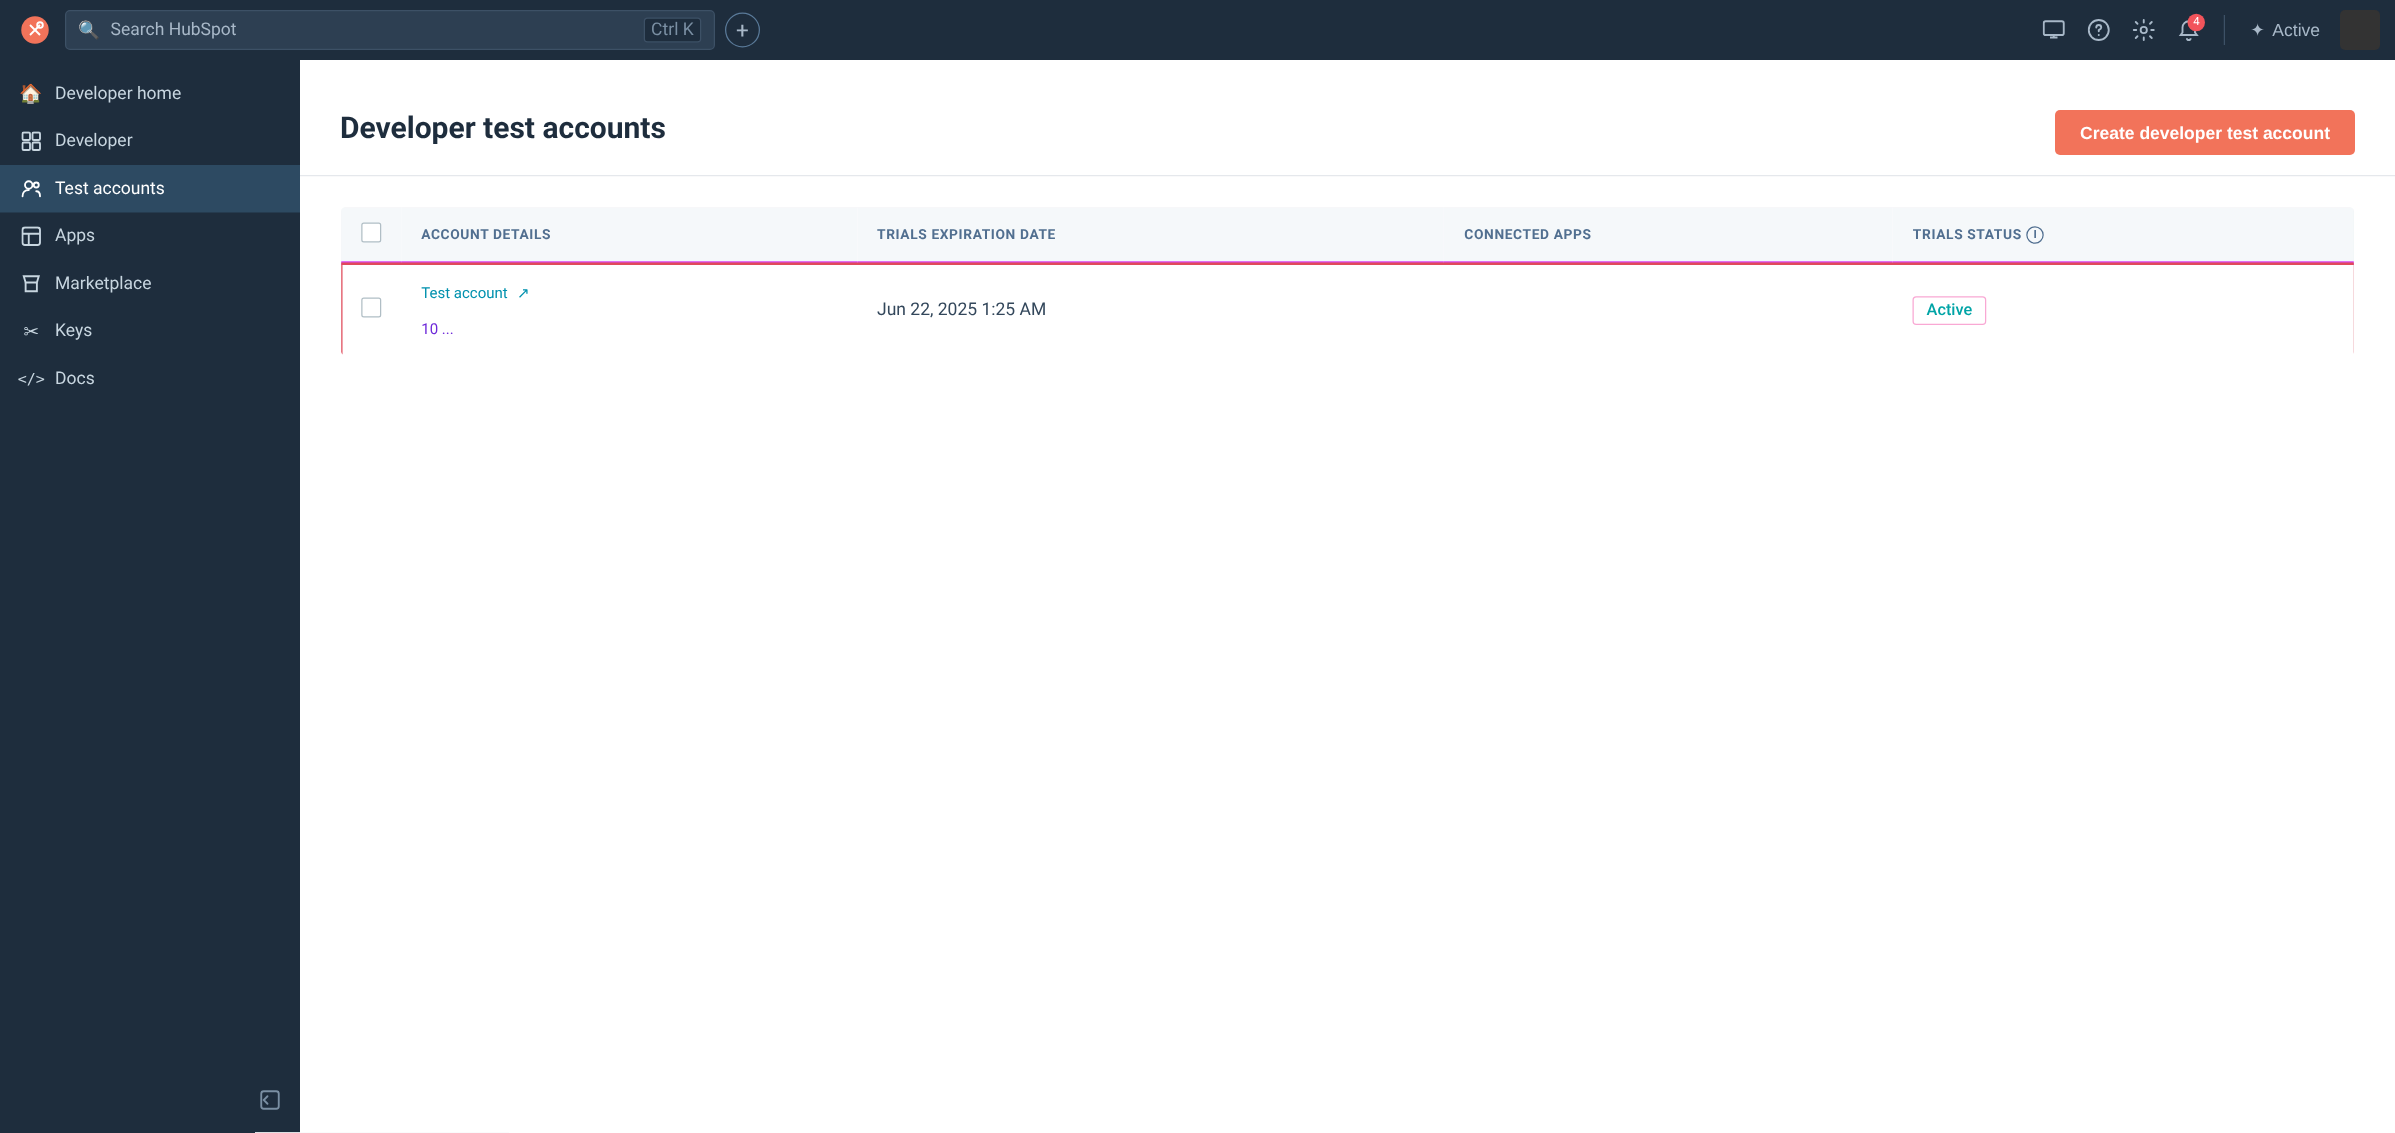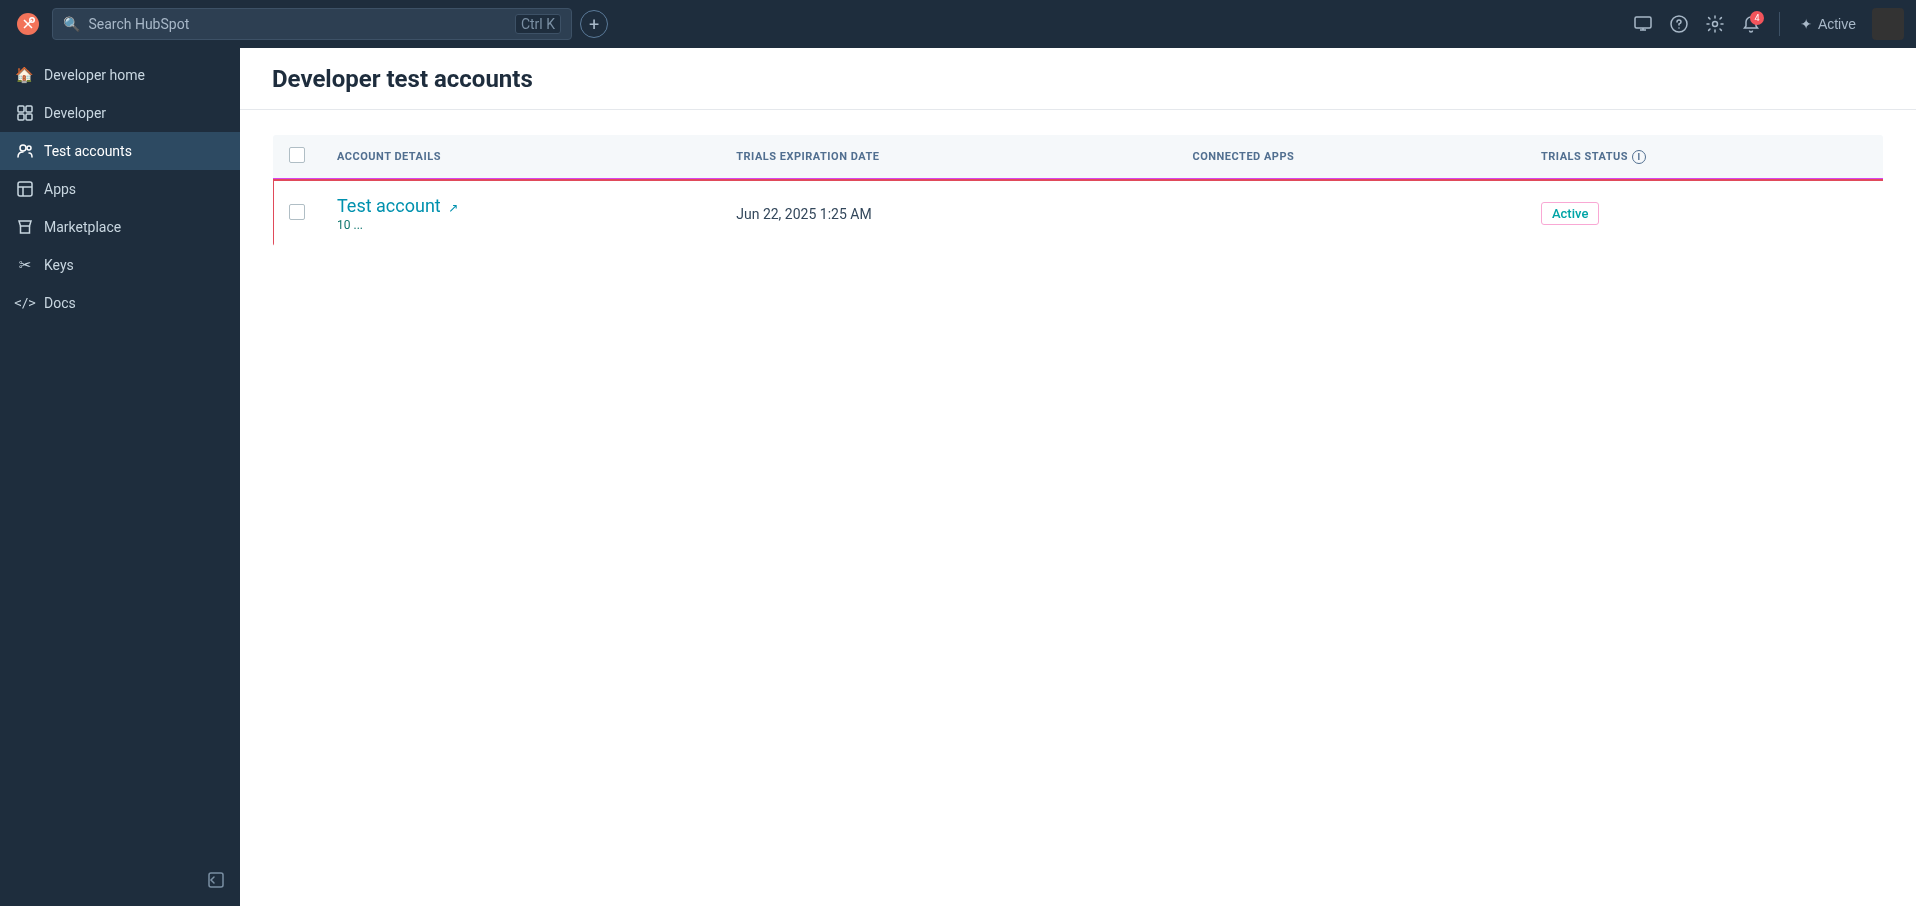--- a/index.html
+++ b/index.html
@@ -172,21 +172,21 @@
     .main {
       flex: 1;
       background: #ffffff;
       overflow-y: auto;
       display: flex;
       flex-direction: column;
     }
 
     
     .page-header {
-      padding: 17px 32px 16px;
+      padding: 40px 32px 16px;
       border-bottom: 1px solid #e5e8ec;
       display: flex;
       align-items: flex-start;
       justify-content: space-between;
       background: #fff;
     }
     .page-title {
       font-size: 24px;
       font-weight: 700;
       color: #1e2d3d;
@@ -249,34 +249,34 @@
       height: 16px;
       border: 1.5px solid #b0bec5;
       border-radius: 2px;
       cursor: pointer;
       appearance: none;
       -webkit-appearance: none;
       background: white;
     }
     .account-name {
       color: #0091ae;
-      font-size: 18px;
+      font-size: 12px;
       cursor: pointer;
     }
     .external-link-icon {
       display: inline-flex;
       align-items: center;
       margin-left: 4px;
       color: #0091ae;
       font-size: 12px;
     }
     .account-id {
-      color: #0f766e;
+      color: #6d28d9;
       font-size: 12px;
-      margin-top: 2px;
+      margin-top: 14px;
     }
     .status-badge {
       display: inline-block;
       border: 1px solid #f9a8d4;
       color: #00a4a6;
       border-radius: 3px;
       padding: 3px 10px;
       font-size: 13px;
       font-weight: 500;
       background: transparent;
@@ -426,20 +426,21 @@
         <rect x="1" y="1" width="14" height="14" rx="2" stroke="#7a8fa3" stroke-width="1.5"></rect>
         <path d="M6 5l-3 3 3 3" stroke="#7a8fa3" stroke-width="1.5" stroke-linecap="round"></path>
       </svg>
     </div>
   </aside>
 
   <main class="main">
 
     <div class="page-header">
       <h1 class="page-title">Developer test accounts</h1>
+      <button class="create-btn">Create developer test account</button>
     </div>
 
     <div class="table-area">
       <table class="data-table">
         <thead>
           <tr>
             <th class="checkbox-cell">
               <input type="checkbox" class="checkbox" style="">
             </th>
             <th>ACCOUNT DETAILS</th>

